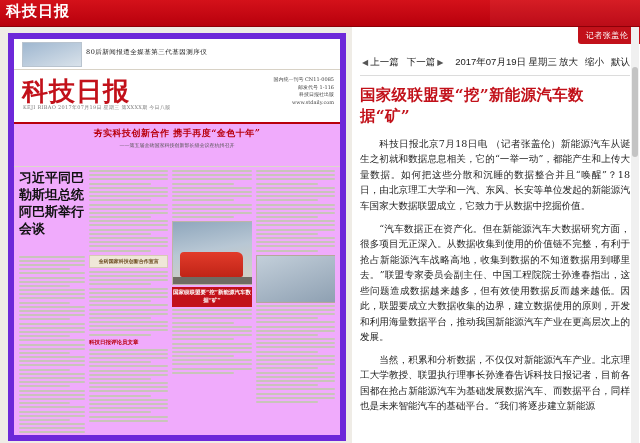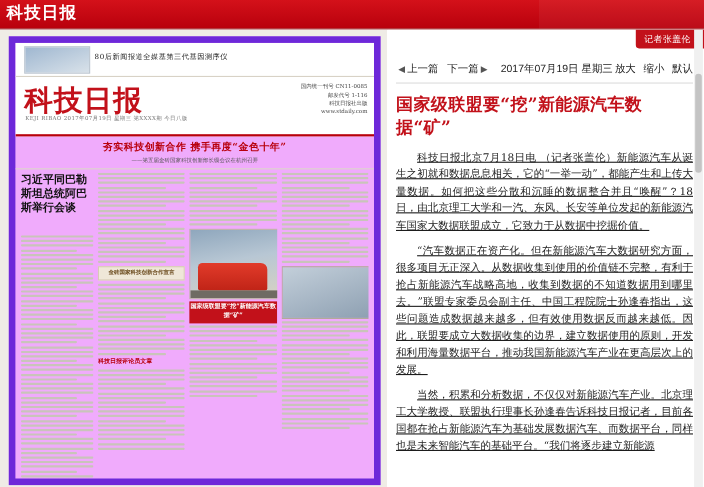--- a/index.html
+++ b/index.html
@@ -120,21 +120,21 @@
     position: absolute;
     right: 6px;
     top: 6px;
     width: 180px;
     font-size: 5px;
     color: #444;
     line-height: 1.5;
     text-align: right;
   }
   .paper-lead {
-    padding: 3px 6px 4px 6px;
+    padding: 3px 6px 18px 6px;
     border-bottom: 1px solid #ddd7ca;
   }
   .lead-head {
     font-size: 9px;
     font-weight: bold;
     color: #b8000c;
     text-align: center;
     letter-spacing: 0.5px;
   }
   .lead-sub {
@@ -153,21 +153,21 @@
   .pcol {
     flex: 1;
     font-size: 4.4px;
     line-height: 1.45;
     color: #3a3a3a;
     overflow: hidden;
   }
   .pcol.col1 { flex: 0 0 66px; }
   .pcol h4 {
     margin: 0 0 18px 0;
-    font-size: 10px;
+    font-size: 13px;
     line-height: 1.3;
     color: #111;
     font-weight: bold;
   }
   .pcol h5 {
     margin: 3px 0 2px 0;
     font-size: 5.5px;
     color: #b8000c;
     font-weight: bold;
   }
@@ -287,21 +287,20 @@
     margin-top: 9px;
     font-size: 9.6px;
     line-height: 1.62;
     color: #1d1d1d;
     text-align: justify;
     font-family: "DejaVu Serif", serif;
   }
   .article-body p {
     margin: 0 0 7px 0;
     text-indent: 2em;
-    text-decoration: underline;
   }
   .scrollbar {
     position: absolute;
     right: 1px;
     top: 0;
     width: 8px;
     height: 100%;
     background: #f0f0f0;
   }
   .scrollbar .thumb {

